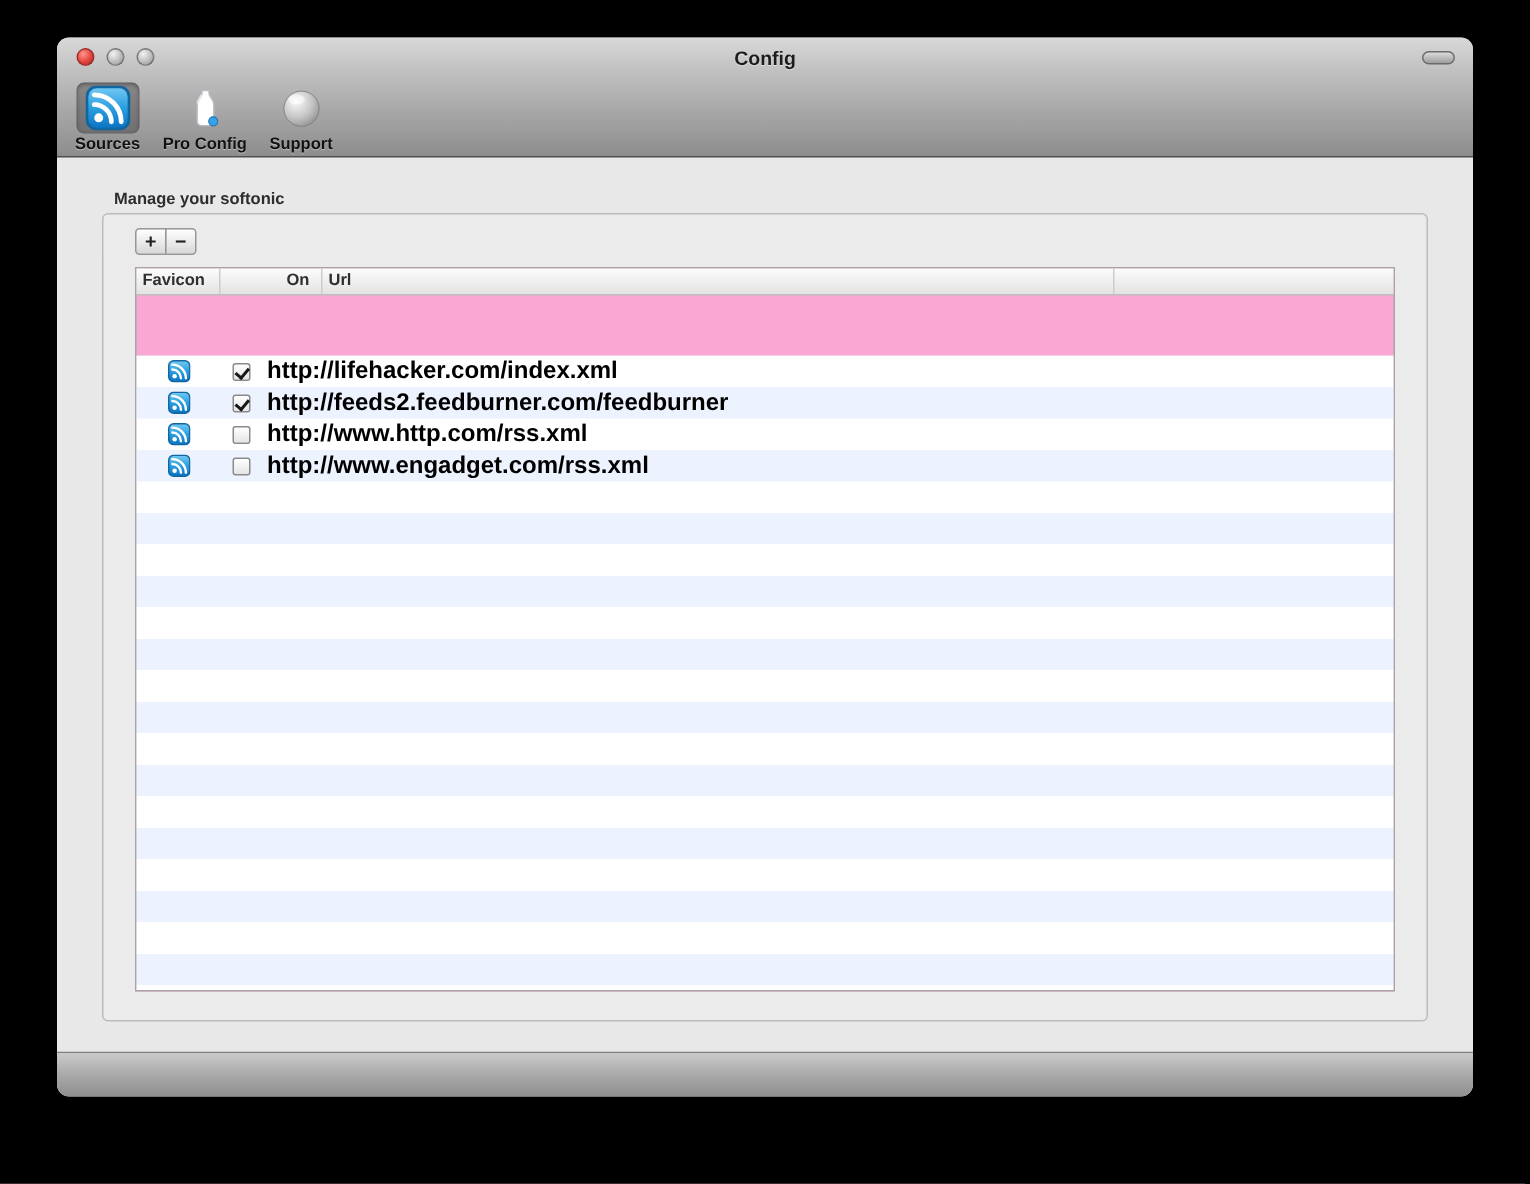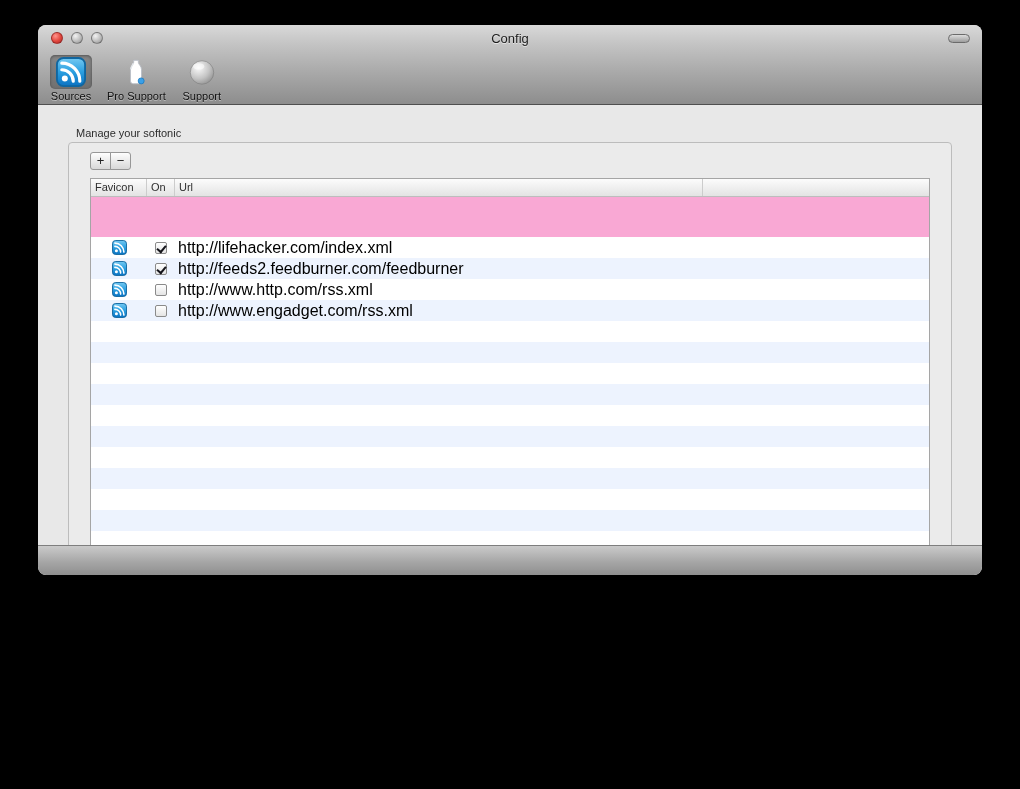--- a/index.html
+++ b/index.html
@@ -1,20 +1,20 @@
 <!DOCTYPE html>
 <html><head>
 <meta charset="utf-8">
 <style>
   * { margin:0; padding:0; box-sizing:border-box; }
   html,body { width:1020px; height:789px; background:#000; font-family:"Liberation Sans", sans-serif; overflow:hidden; }
 
   .window {
-    position:absolute; left:38px; top:25px; width:944px; height:550px;
-    border-radius:8px; background:#e8e8e8; overflow:hidden;
+    position:absolute; left:38px; top:25px; width:944px; height:706px;
+    border-radius:8px; background:#e8e8e8; overflow:hidden;font-weight:bold;
   }
 
   
   .chrome {
     height:80px;
     background:linear-gradient(180deg,#d9d9d9 0%,#c3c3c3 25%,#a9a9a9 60%,#8d8d8d 100%);
     border-bottom:1px solid #4f4f4f;
     position:relative;
   }
   .titlebar { height:26px; position:relative; display:flex; align-items:center; }
@@ -67,21 +67,21 @@
     display:flex; flex-direction:column; background:#f9a8d4;gap:40px;
   }
   .thead {
     height:18px; display:flex; flex:none;
     background:linear-gradient(#fcfcfc,#e3e3e3);
     border-bottom:1px solid #bdbdbd;
     font-size:11px; color:#2f2f2f;
   }
   .th { padding:2px 4px 0 4px; border-right:1px solid #cccccc; white-space:nowrap; overflow:hidden; }
   .th.c-favicon { width:56px; }
-  .th.c-on { width:28px; }
+  .th.c-on { width:28px;margin-left:40px; }
   .th.c-url { width:528px; }
   .th.c-extra { flex:1; border-right:none; }
 
   .tbody {
     flex:1; overflow:hidden;
     background:repeating-linear-gradient(to bottom, #ffffff 0px, #ffffff 21px, #edf3fe 21px, #edf3fe 42px);
   }
   .row { height:21px; display:flex; align-items:center; font-size:16px; color:#000; }
   .row.stripe { background:#edf3fe; }
   .row.selected { background:#3875d7; }
@@ -158,21 +158,21 @@
       </div>
 
       <div class="tool-item">
         <span class="icon-wrap">
           <svg width="30" height="30" viewBox="0 0 32 32">
             <path d="M13.5 3.5 h5 v2.2 c0 2.2 3.4 4 3.4 7.8 v12 c0 1.9-1.4 3-3.1 3 h-5.6 c-1.7 0-3.1-1.1-3.1-3 v-12 c0-3.8 3.4-5.6 3.4-7.8 z" fill="#ffffff" stroke="#b9bec6" stroke-width="1"></path>
             <path d="M13 6.5 c0 1.8-2.6 3.4-2.6 6.5" stroke="#e2e6ea" stroke-width="1.4" fill="none"></path>
             <circle cx="21.5" cy="25.5" r="3.2" fill="#3aa0e8" stroke="#1877bd" stroke-width="0.8"></circle>
           </svg>
         </span>
-        <span class="label">Pro Support</span>
+        <span class="label">Pro Config</span>
       </div>
 
       <div class="tool-item">
         <span class="icon-wrap">
           <svg width="30" height="30" viewBox="0 0 32 32">
             <circle cx="16" cy="16.5" r="12.5" fill="url(#globeGrad)" stroke="#7a7a7a" stroke-width="0.6"></circle>
             <ellipse cx="12.5" cy="10" rx="6" ry="3.4" fill="rgba(255,255,255,0.55)"></ellipse>
           </svg>
         </span>
         <span class="label">Support</span>

